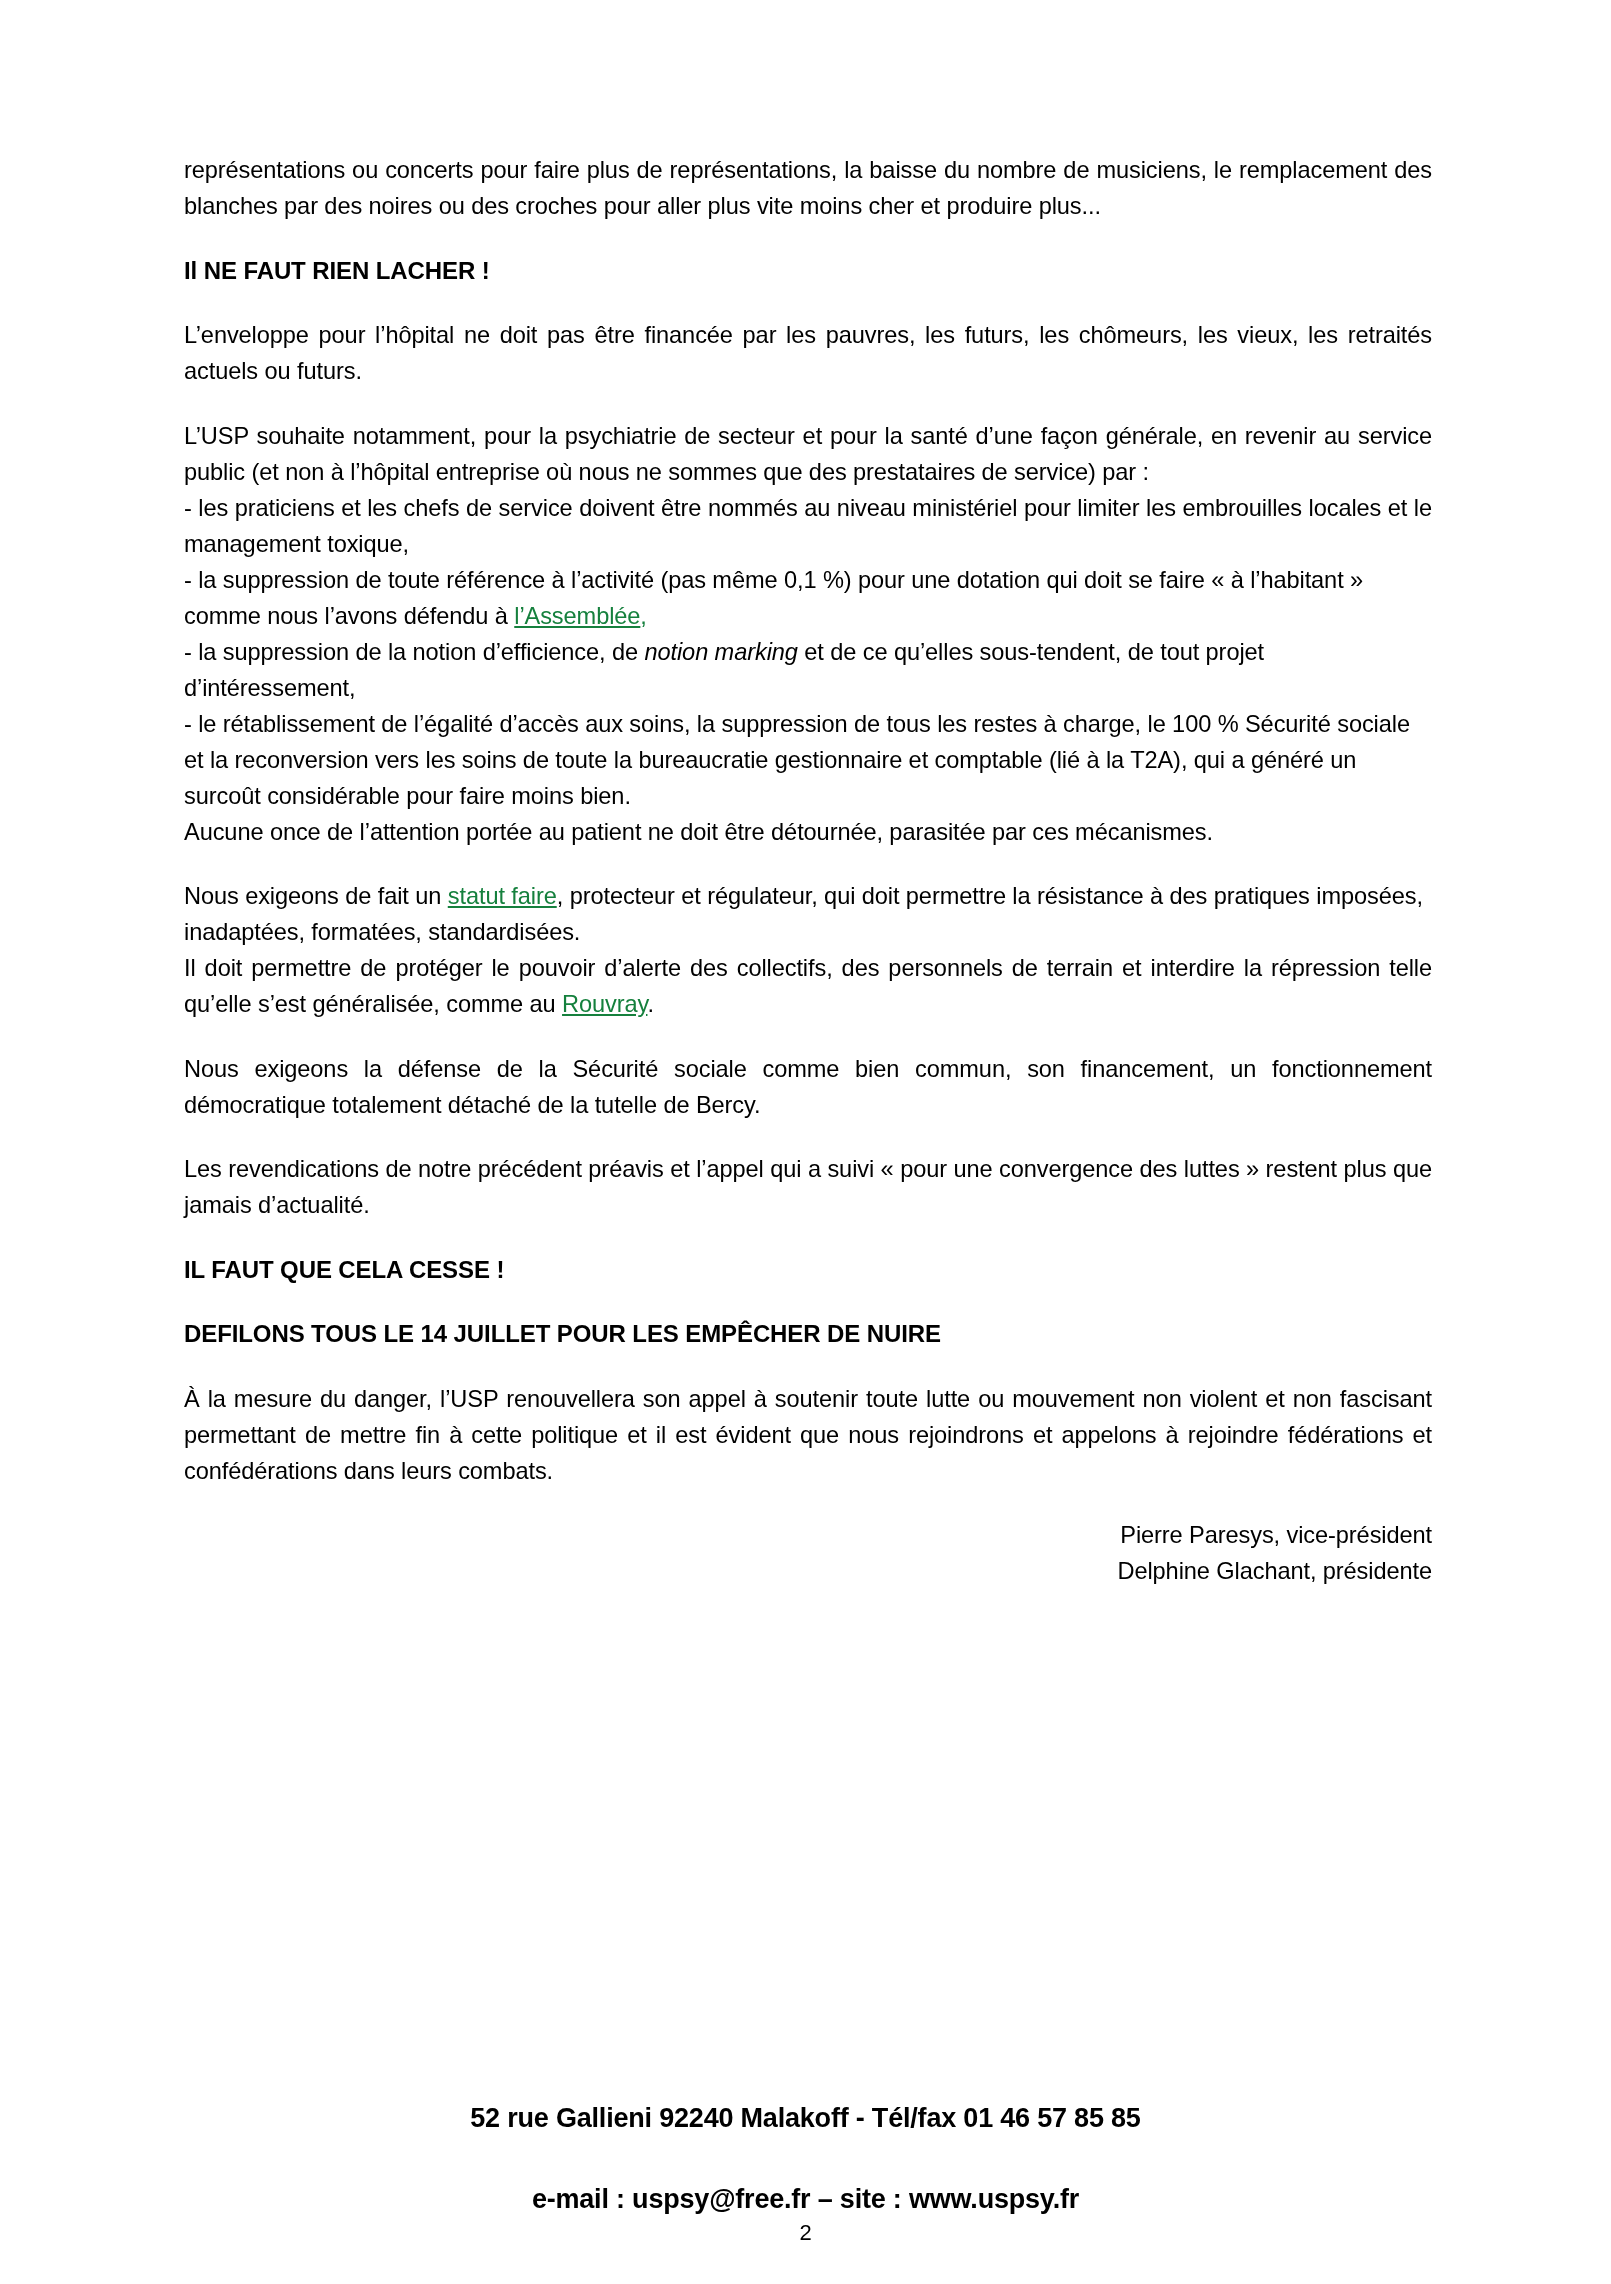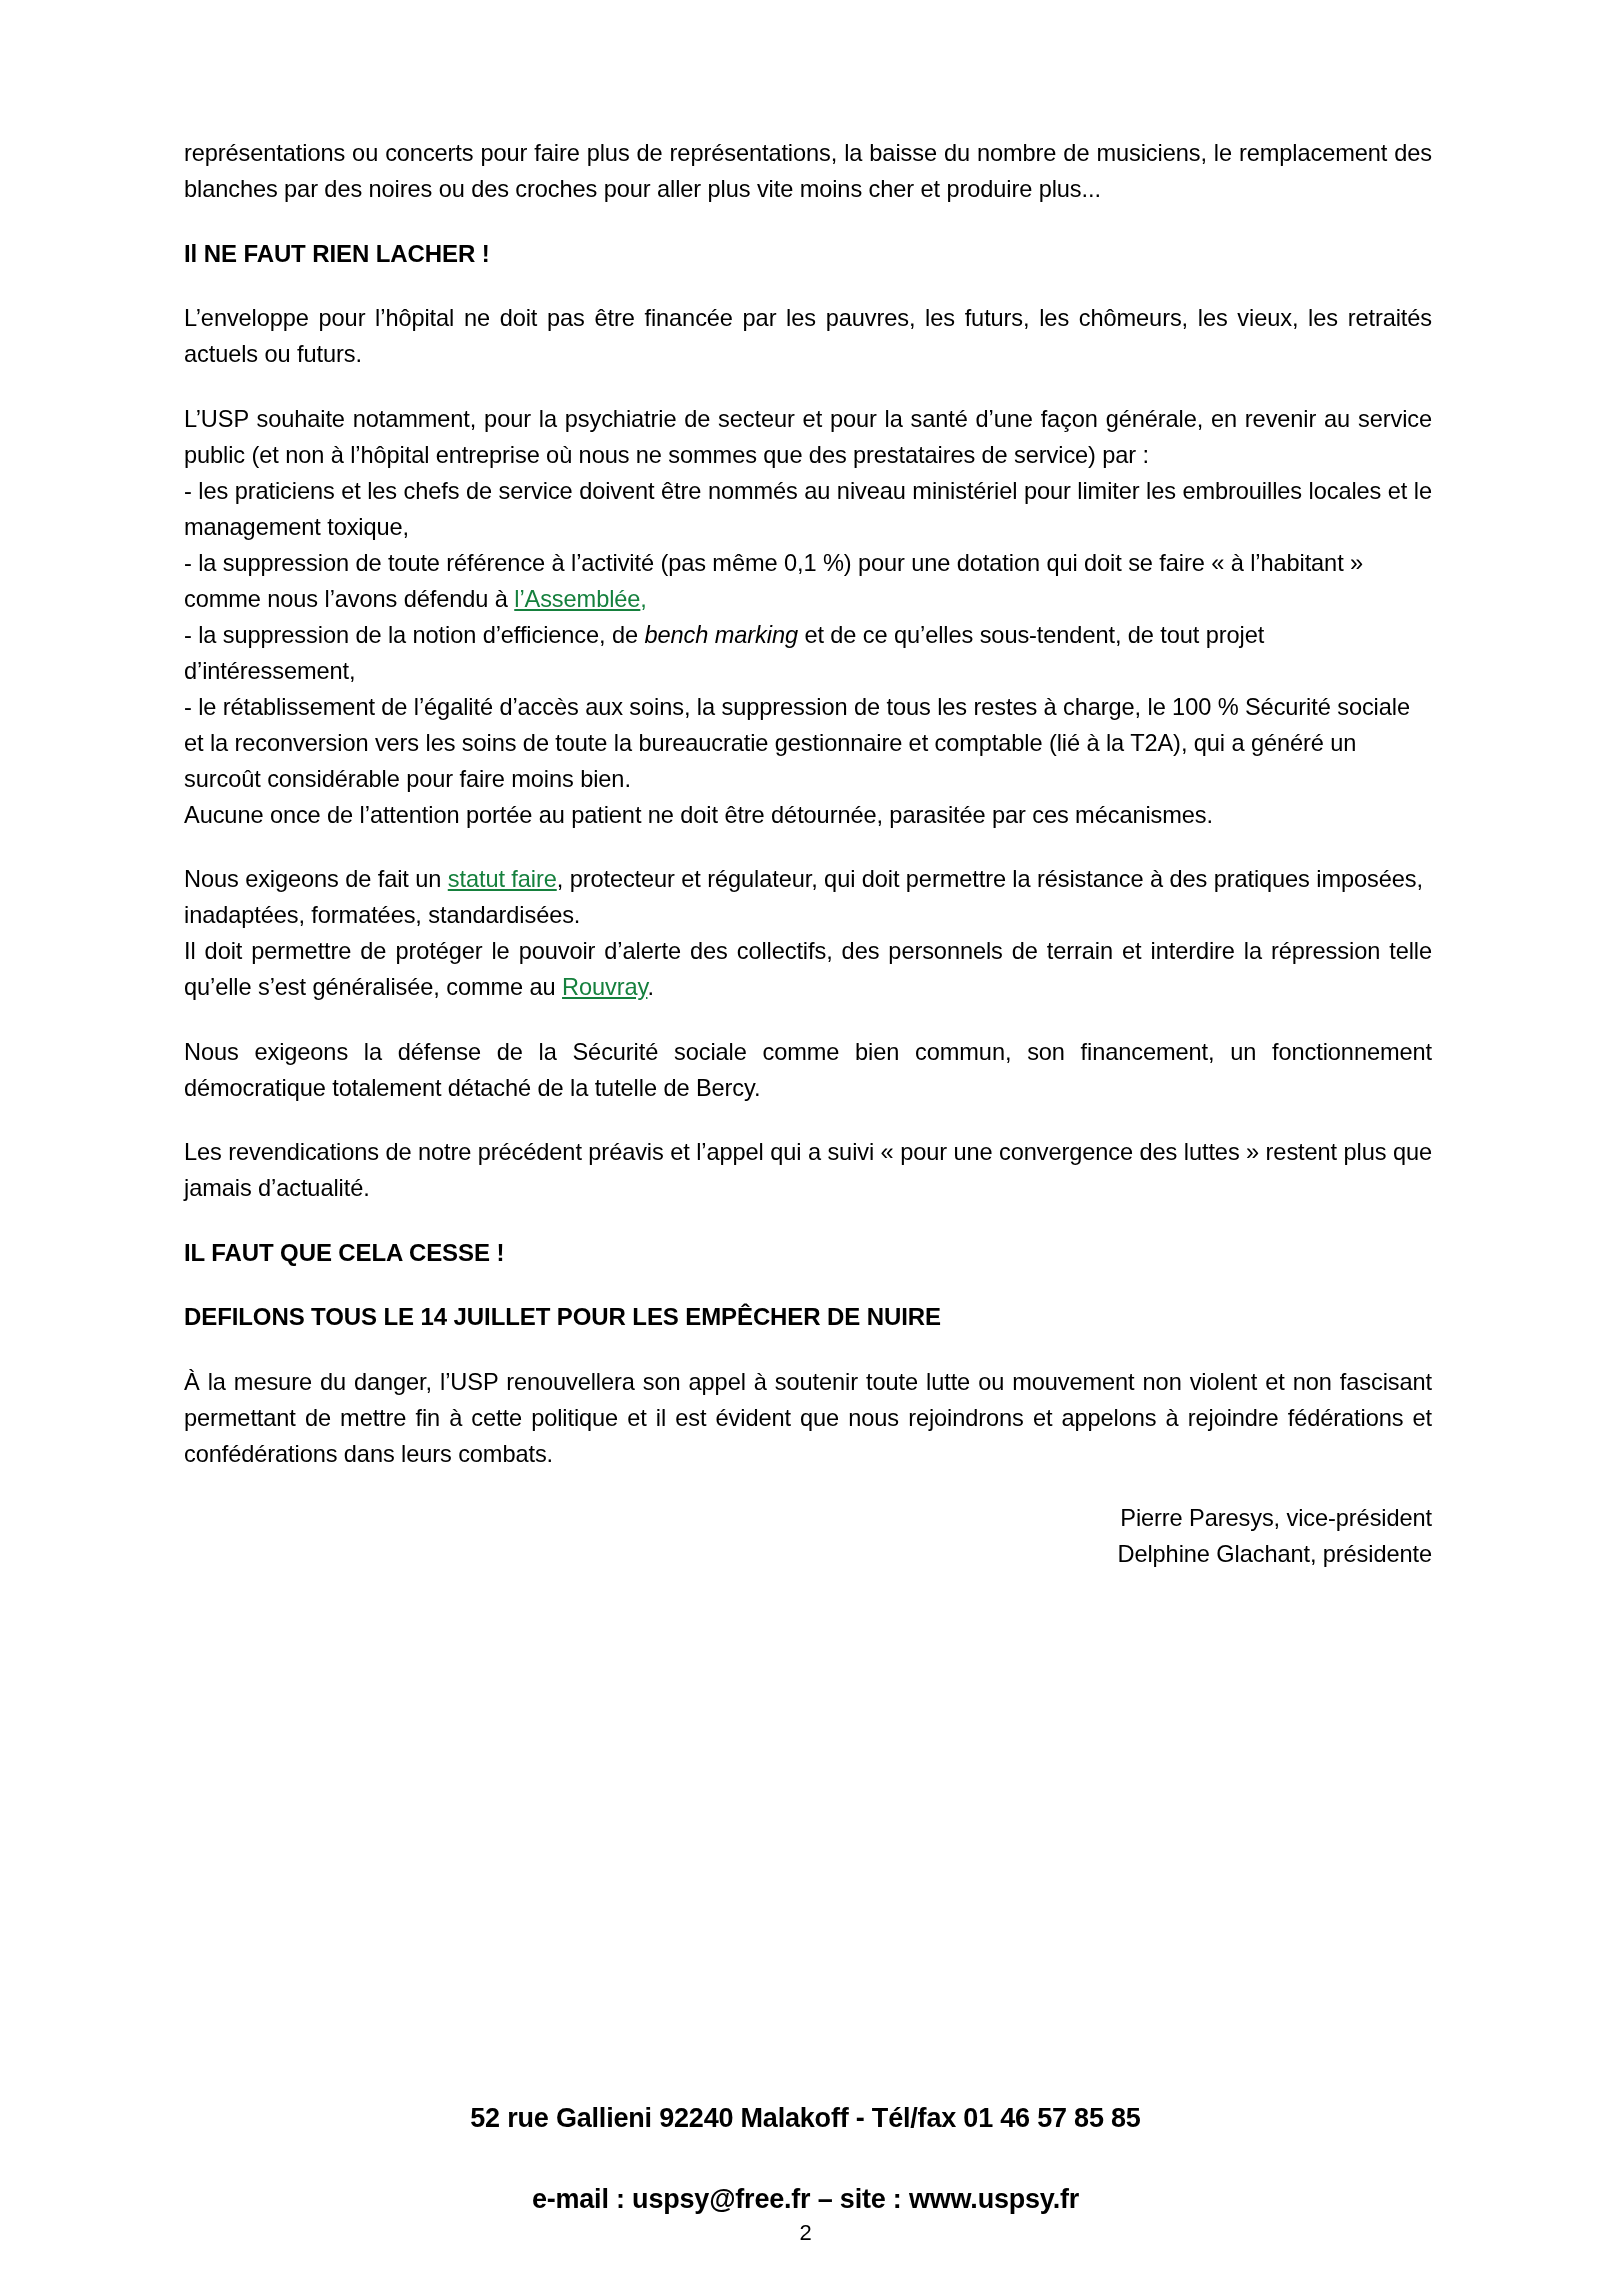--- a/index.html
+++ b/index.html
@@ -19,21 +19,21 @@
     position: relative;
     width: 1611px;
     height: 2285px;
     background: #ffffff;
     box-sizing: border-box;
   }
 
   .content {
     position: absolute;
     left: 184px;
-    top: 135px;
+    top: 152px;
     width: 1248px;
   }
 
   
   .para {
     font-size: 23.6px;
     line-height: 36px;
     text-align: justify;
     text-justify: inter-word;
     margin: 0 0 28.5px 0;
@@ -111,21 +111,21 @@
     <p class="para">représentations ou concerts pour faire plus de représentations, la baisse du nombre de musiciens, le remplacement des blanches par des noires ou des croches pour aller plus vite moins cher et produire plus...</p>
 
     <p class="bold-head">Il NE FAUT RIEN LACHER !</p>
 
     <p class="para">L’enveloppe pour l’hôpital ne doit pas être financée par les pauvres, les futurs, les chômeurs, les vieux, les retraités actuels ou futurs.</p>
 
     <div class="para tight">
       <span class="ln">L’USP souhaite notamment, pour la psychiatrie de secteur et pour la santé d’une façon générale, en revenir au service public (et non à l’hôpital entreprise où nous ne sommes que des prestataires de service) par :</span>
       <span class="ln">- les praticiens et les chefs de service doivent être nommés au niveau ministériel pour limiter les embrouilles locales et le management toxique,</span>
       <span class="ln nojust"><span>- la suppression de toute référence à l’activité (pas même 0,1 %) pour une dotation qui doit se faire « à l’habitant » comme nous l’avons défendu à </span><a class="link" href="#">l’Assemblée</a><span class="link" style="text-decoration:none">,</span></span>
-      <span class="ln nojust"><span>- la suppression de la notion d’efficience, de </span><span class="ital">bench marking</span><span> et de ce qu’elles sous-tendent, de tout projet d’intéressement,</span></span>
+      <span class="ln nojust"><span>- la suppression de la notion d’efficience, de </span><span class="ital">notion marking</span><span> et de ce qu’elles sous-tendent, de tout projet d’intéressement,</span></span>
       <span class="ln nojust">- le rétablissement de l’égalité d’accès aux soins, la suppression de tous les restes à charge, le 100 % Sécurité sociale et la reconversion vers les soins de toute la bureaucratie gestionnaire et comptable (lié à la T2A), qui a généré un surcoût considérable pour faire moins bien.</span>
       <span class="ln">Aucune once de l’attention portée au patient ne doit être détournée, parasitée par ces mécanismes.</span>
     </div>
 
     <div style="height:28.5px"></div>
 
     <div class="para tight">
       <span class="ln nojust"><span>Nous exigeons de fait un </span><a class="link" href="#">statut faire</a><span>, protecteur et régulateur, qui doit permettre la résistance à des pratiques imposées, inadaptées, formatées, standardisées.</span></span>
       <span class="ln"><span>Il doit permettre de protéger le pouvoir d’alerte des collectifs, des personnels de terrain et interdire la répression telle qu’elle s’est généralisée, comme au </span><a class="link" href="#">Rouvray</a><span>.</span></span>
     </div>

